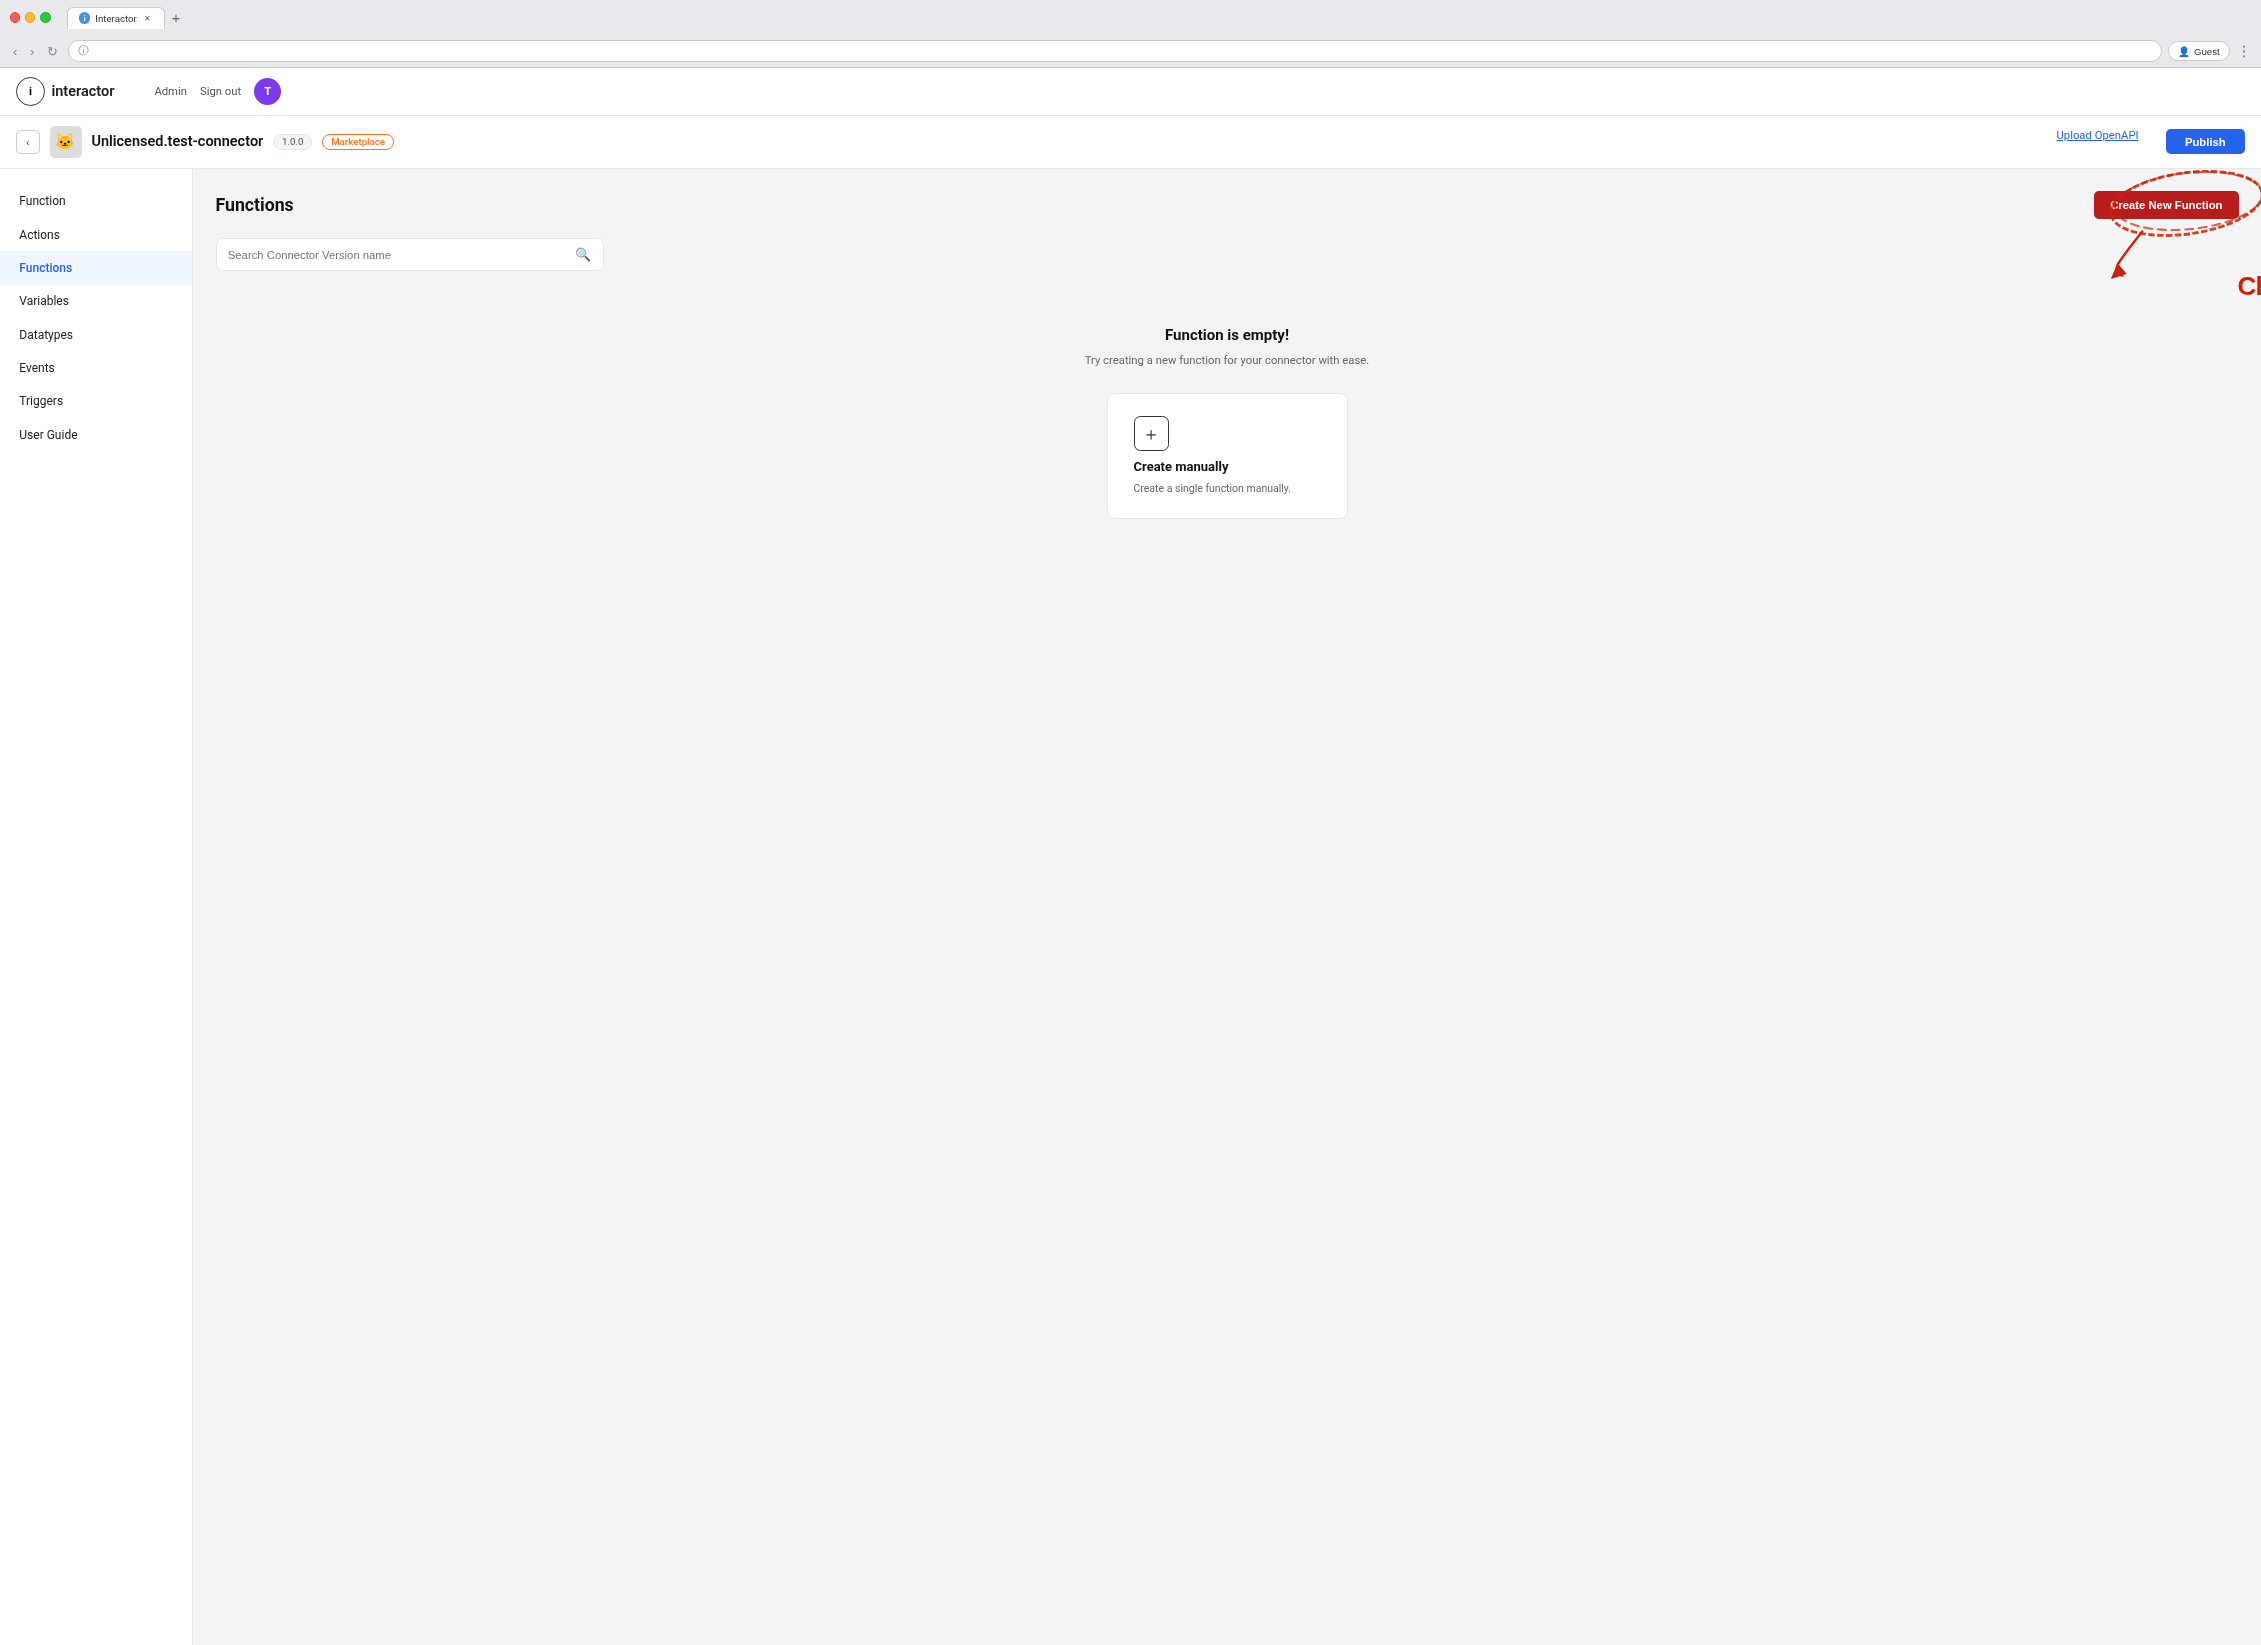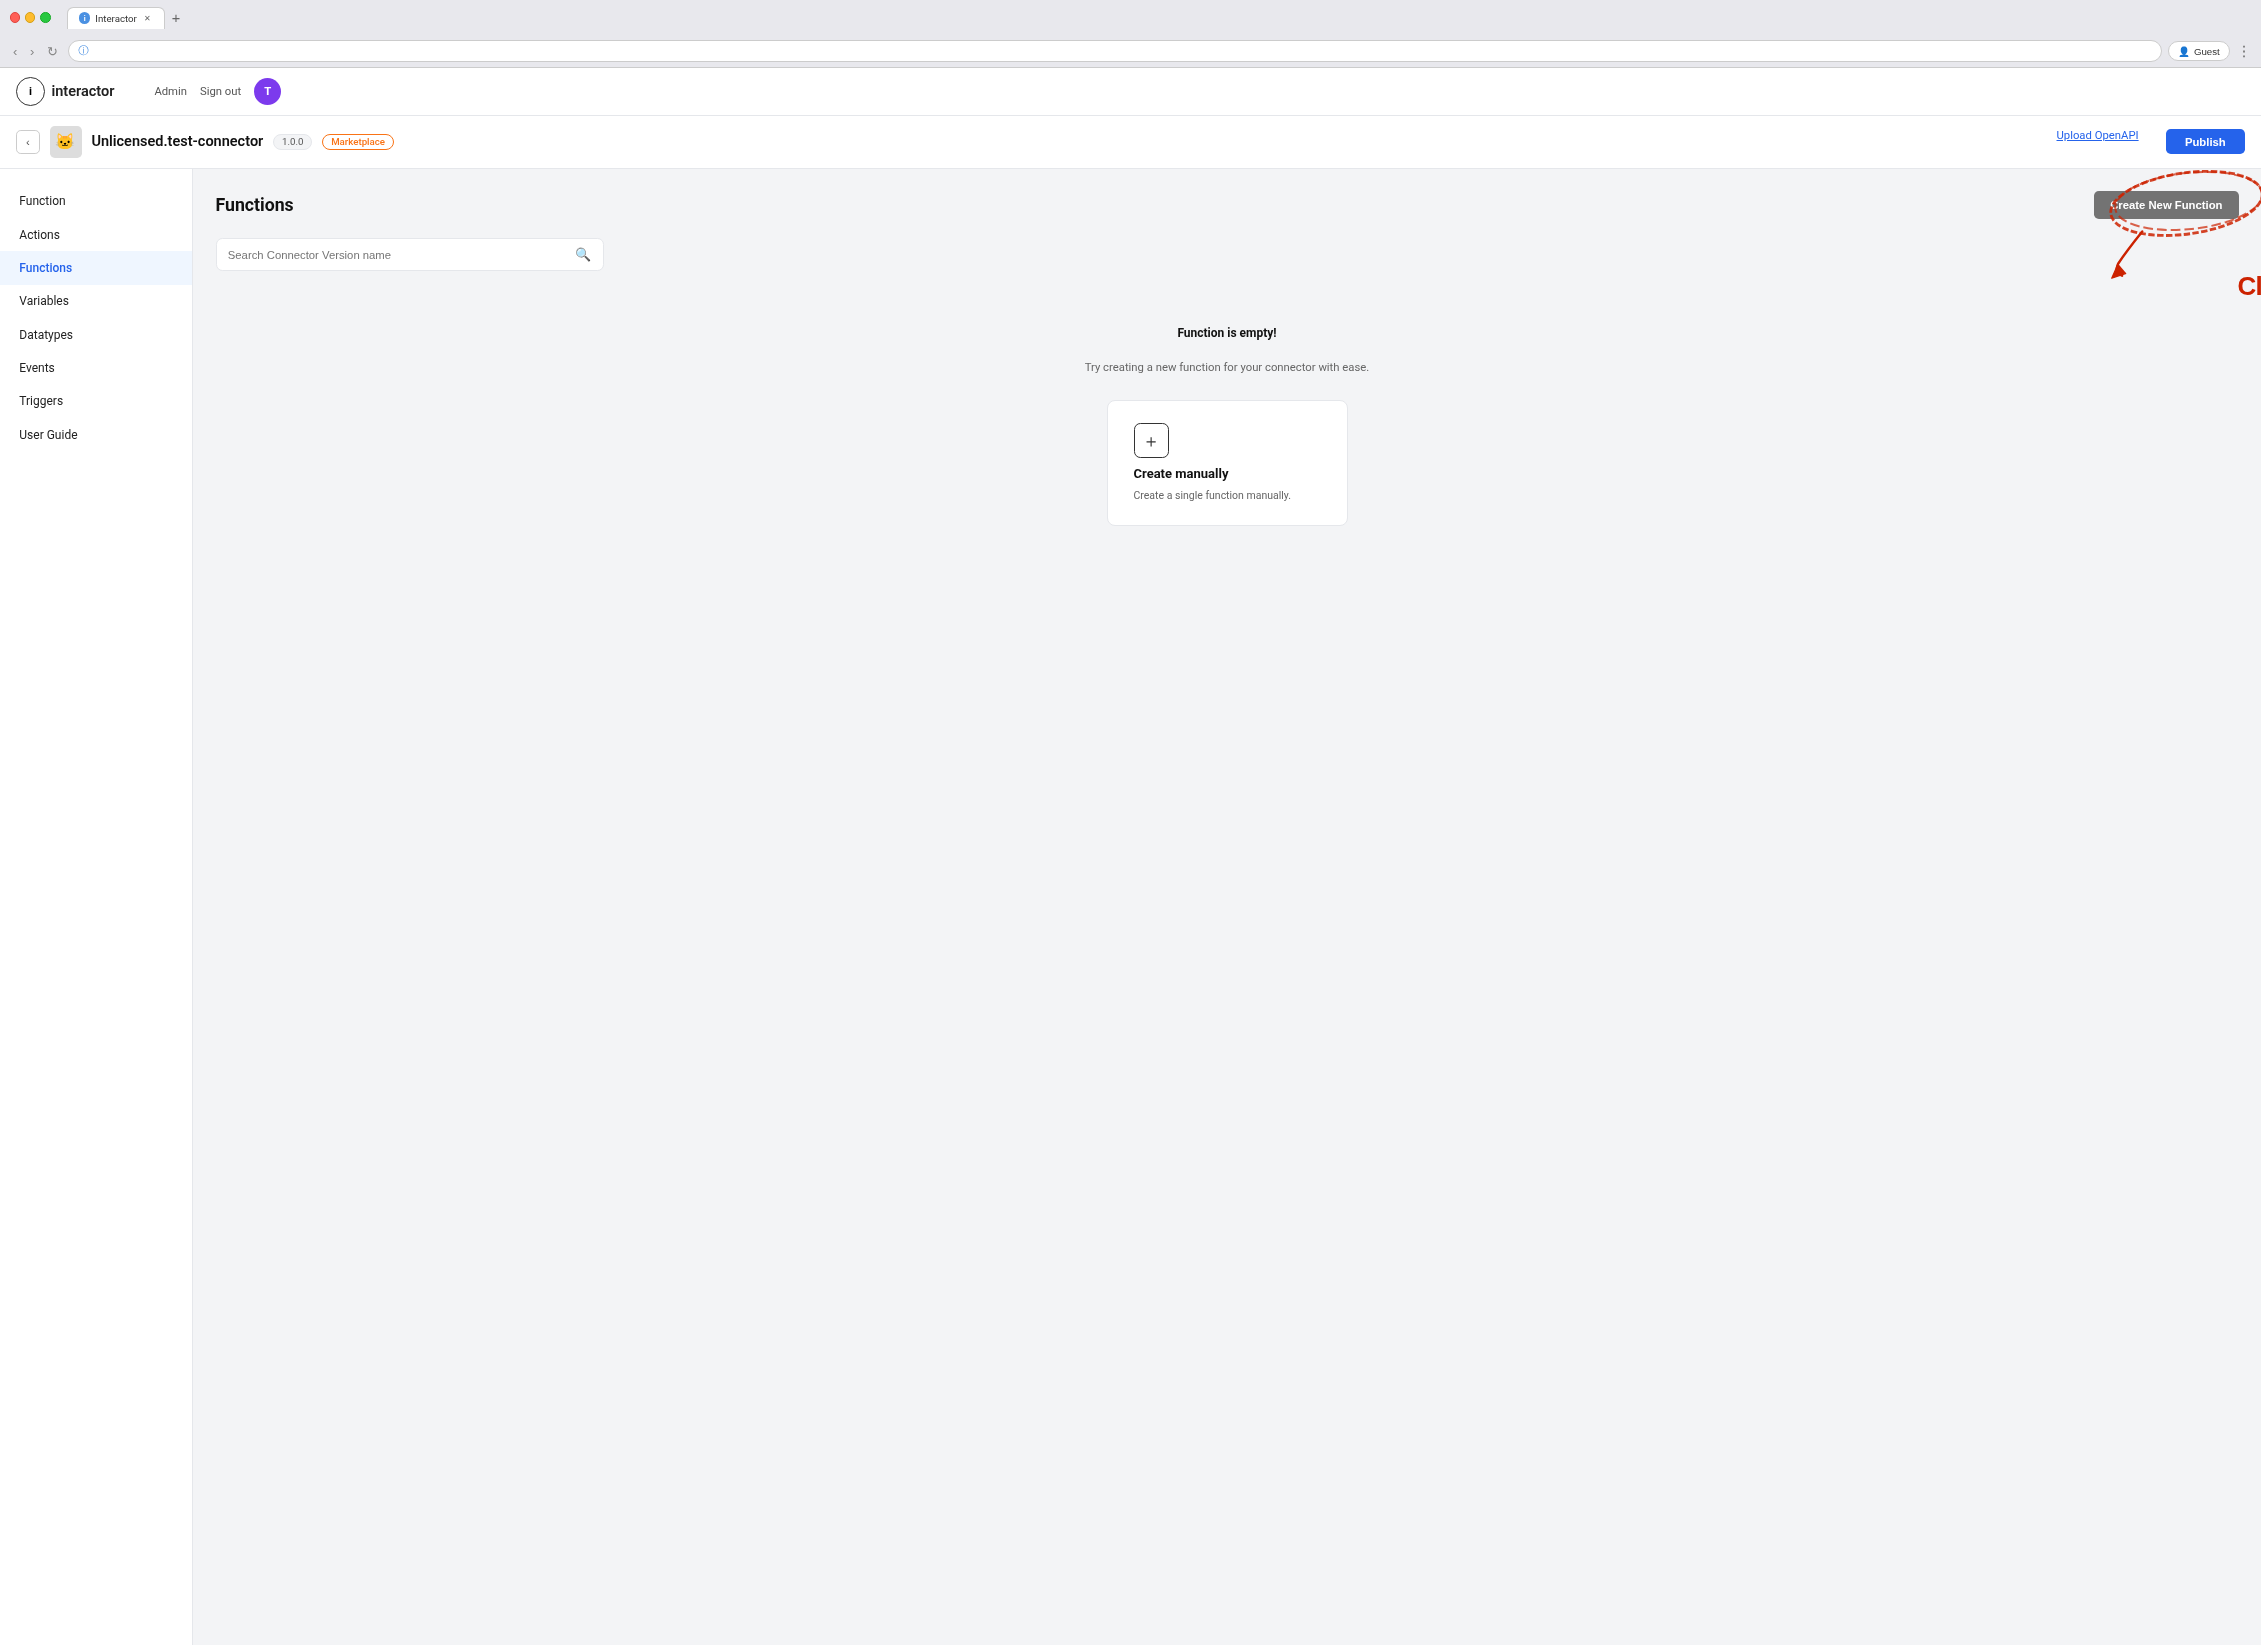--- a/index.html
+++ b/index.html
@@ -299,21 +299,21 @@
       font-size: 17.7px;
       font-weight: 700;
       color: #111;
     }
 
     
     .create-btn-wrapper {
       position: relative;
     }
     .create-new-btn {
-      background: #737373;
+      background: #b91c1c;
       color: white;
       border: none;
       border-radius: 4.8px;
       padding: 8px 16px;
       font-size: 11.3px;
       font-weight: 600;
       cursor: pointer;
       position: relative;
       z-index: 2;
     }
@@ -368,24 +368,24 @@
     .search-icon { color: #999; font-size: 13px; }
 
     
     .empty-state {
       display: flex;
       flex-direction: column;
       align-items: center;
       padding: 32px 16px;
     }
     .empty-title {
-      font-size: 12px;
+      font-size: 15px;
       font-weight: 700;
       color: #111;
-      margin-bottom: 21px;
+      margin-bottom: 10px;
     }
     .empty-subtitle {
       font-size: 11.3px;
       color: #666;
       margin-bottom: 26px;
     }
 
     
     .create-card {
       background: white;

